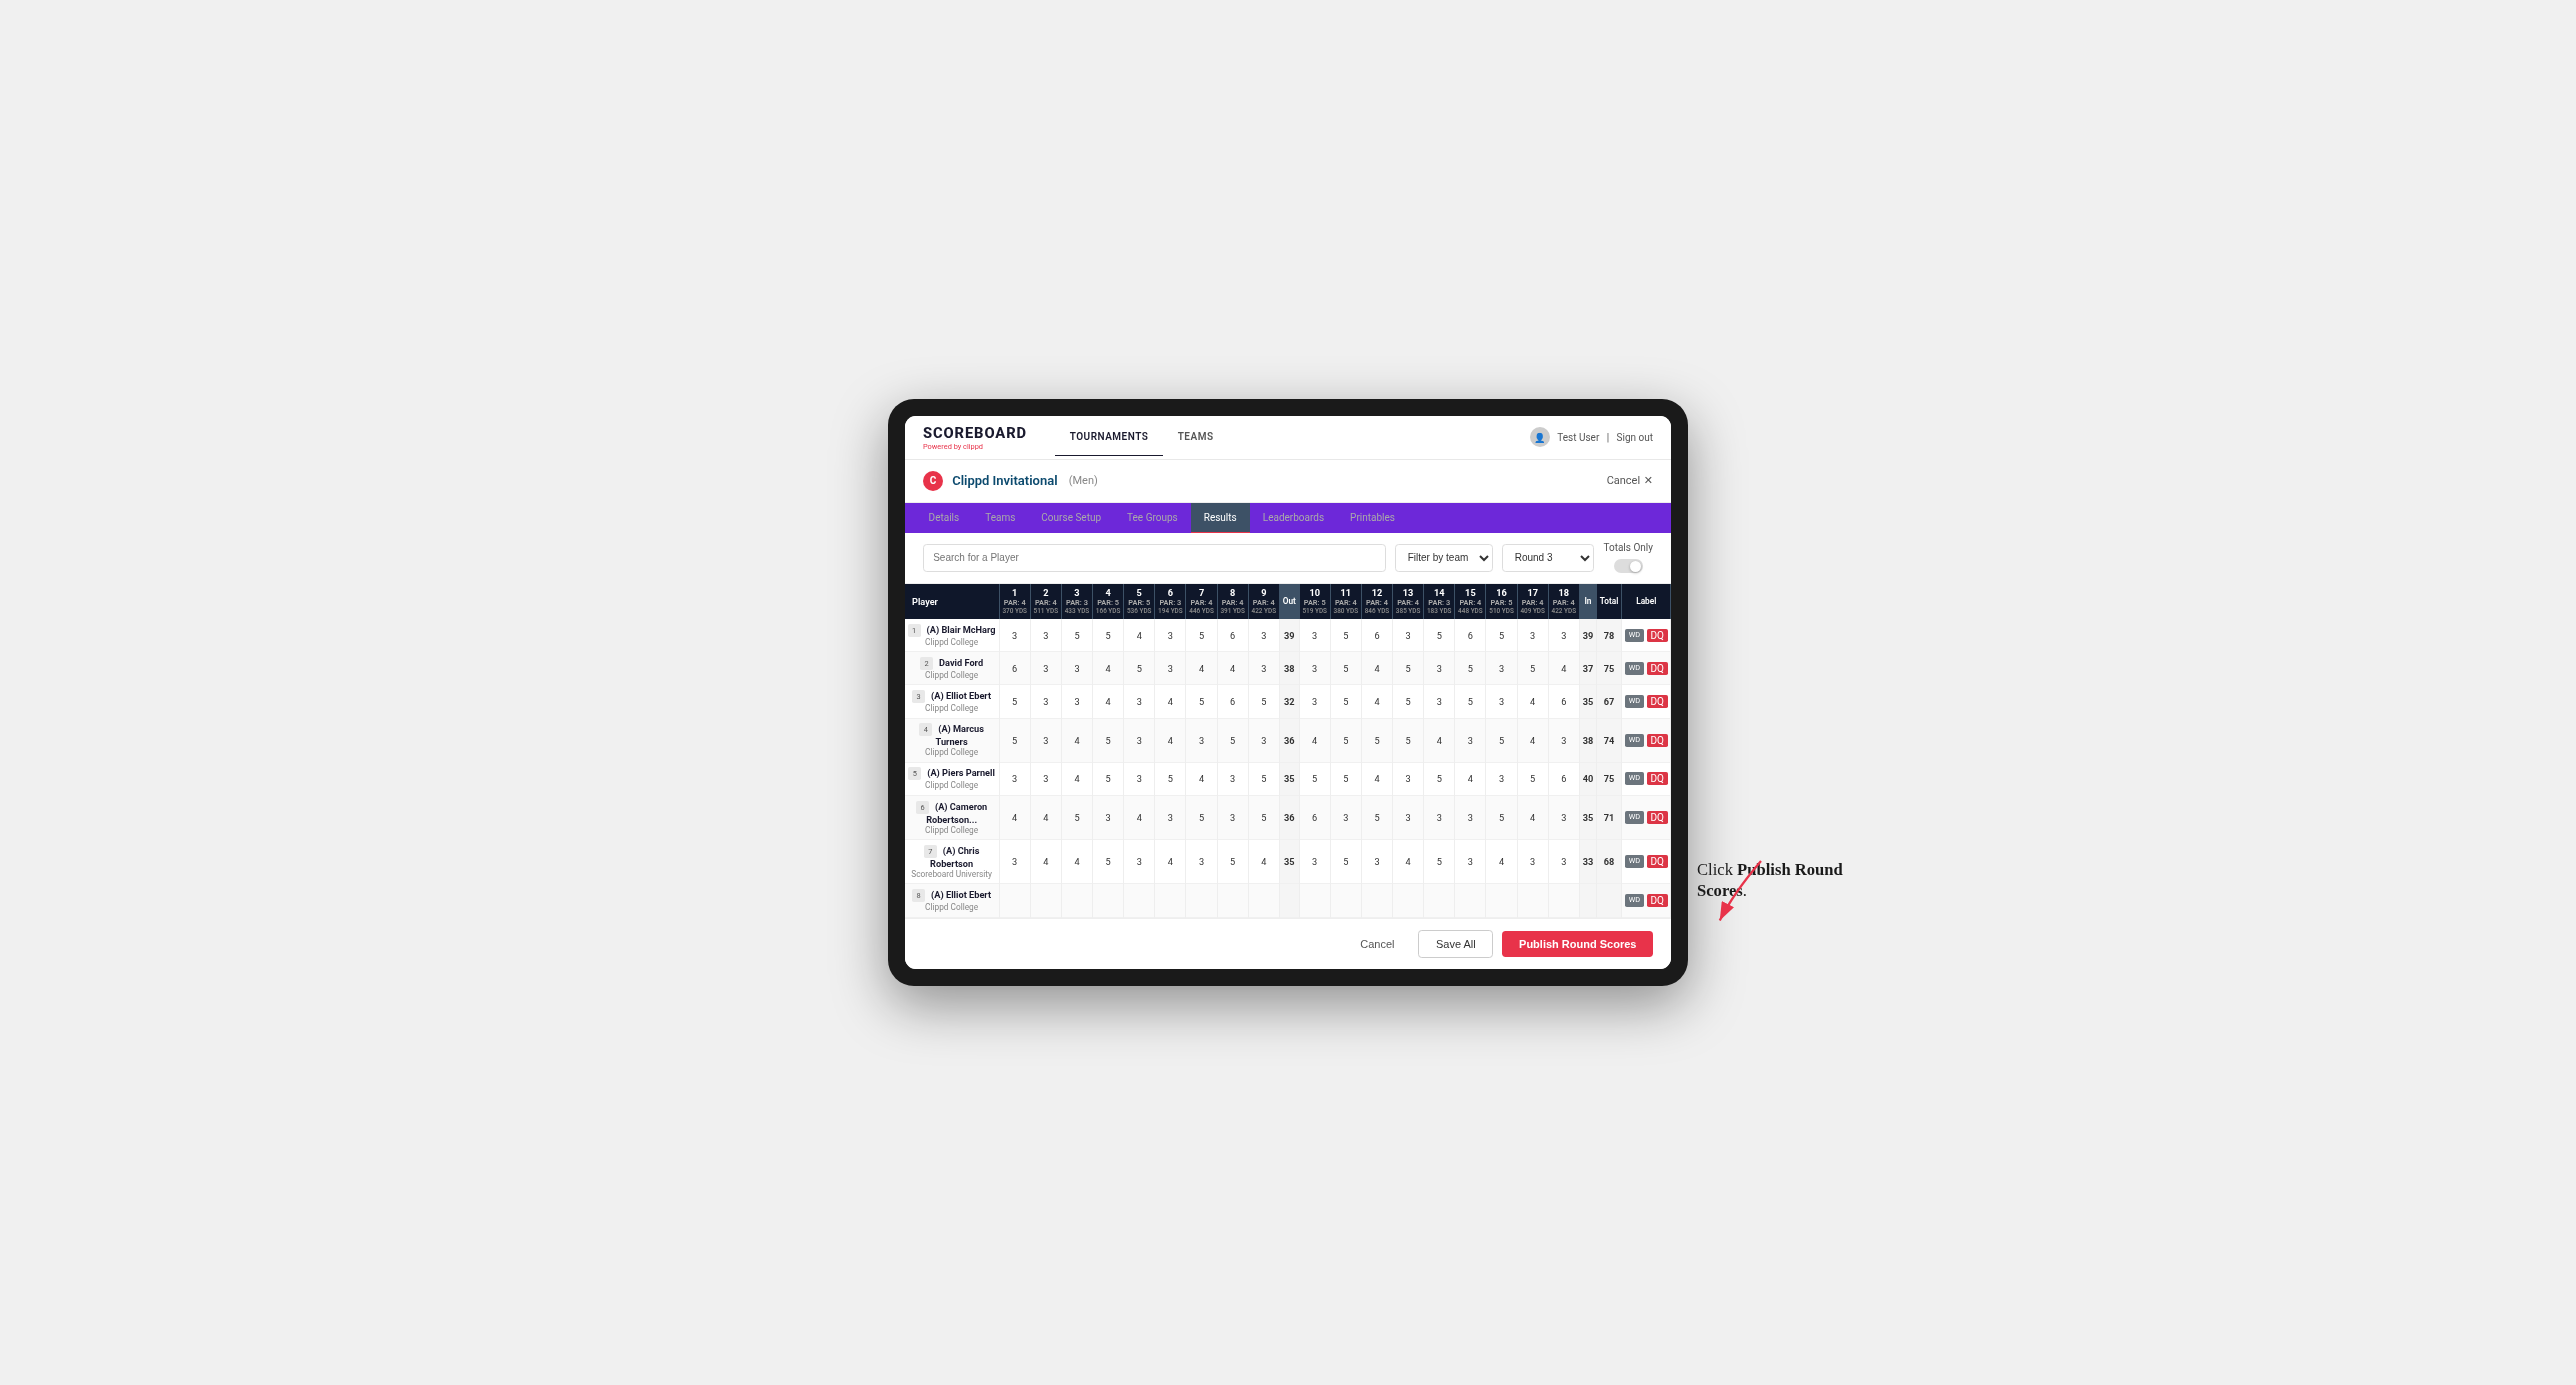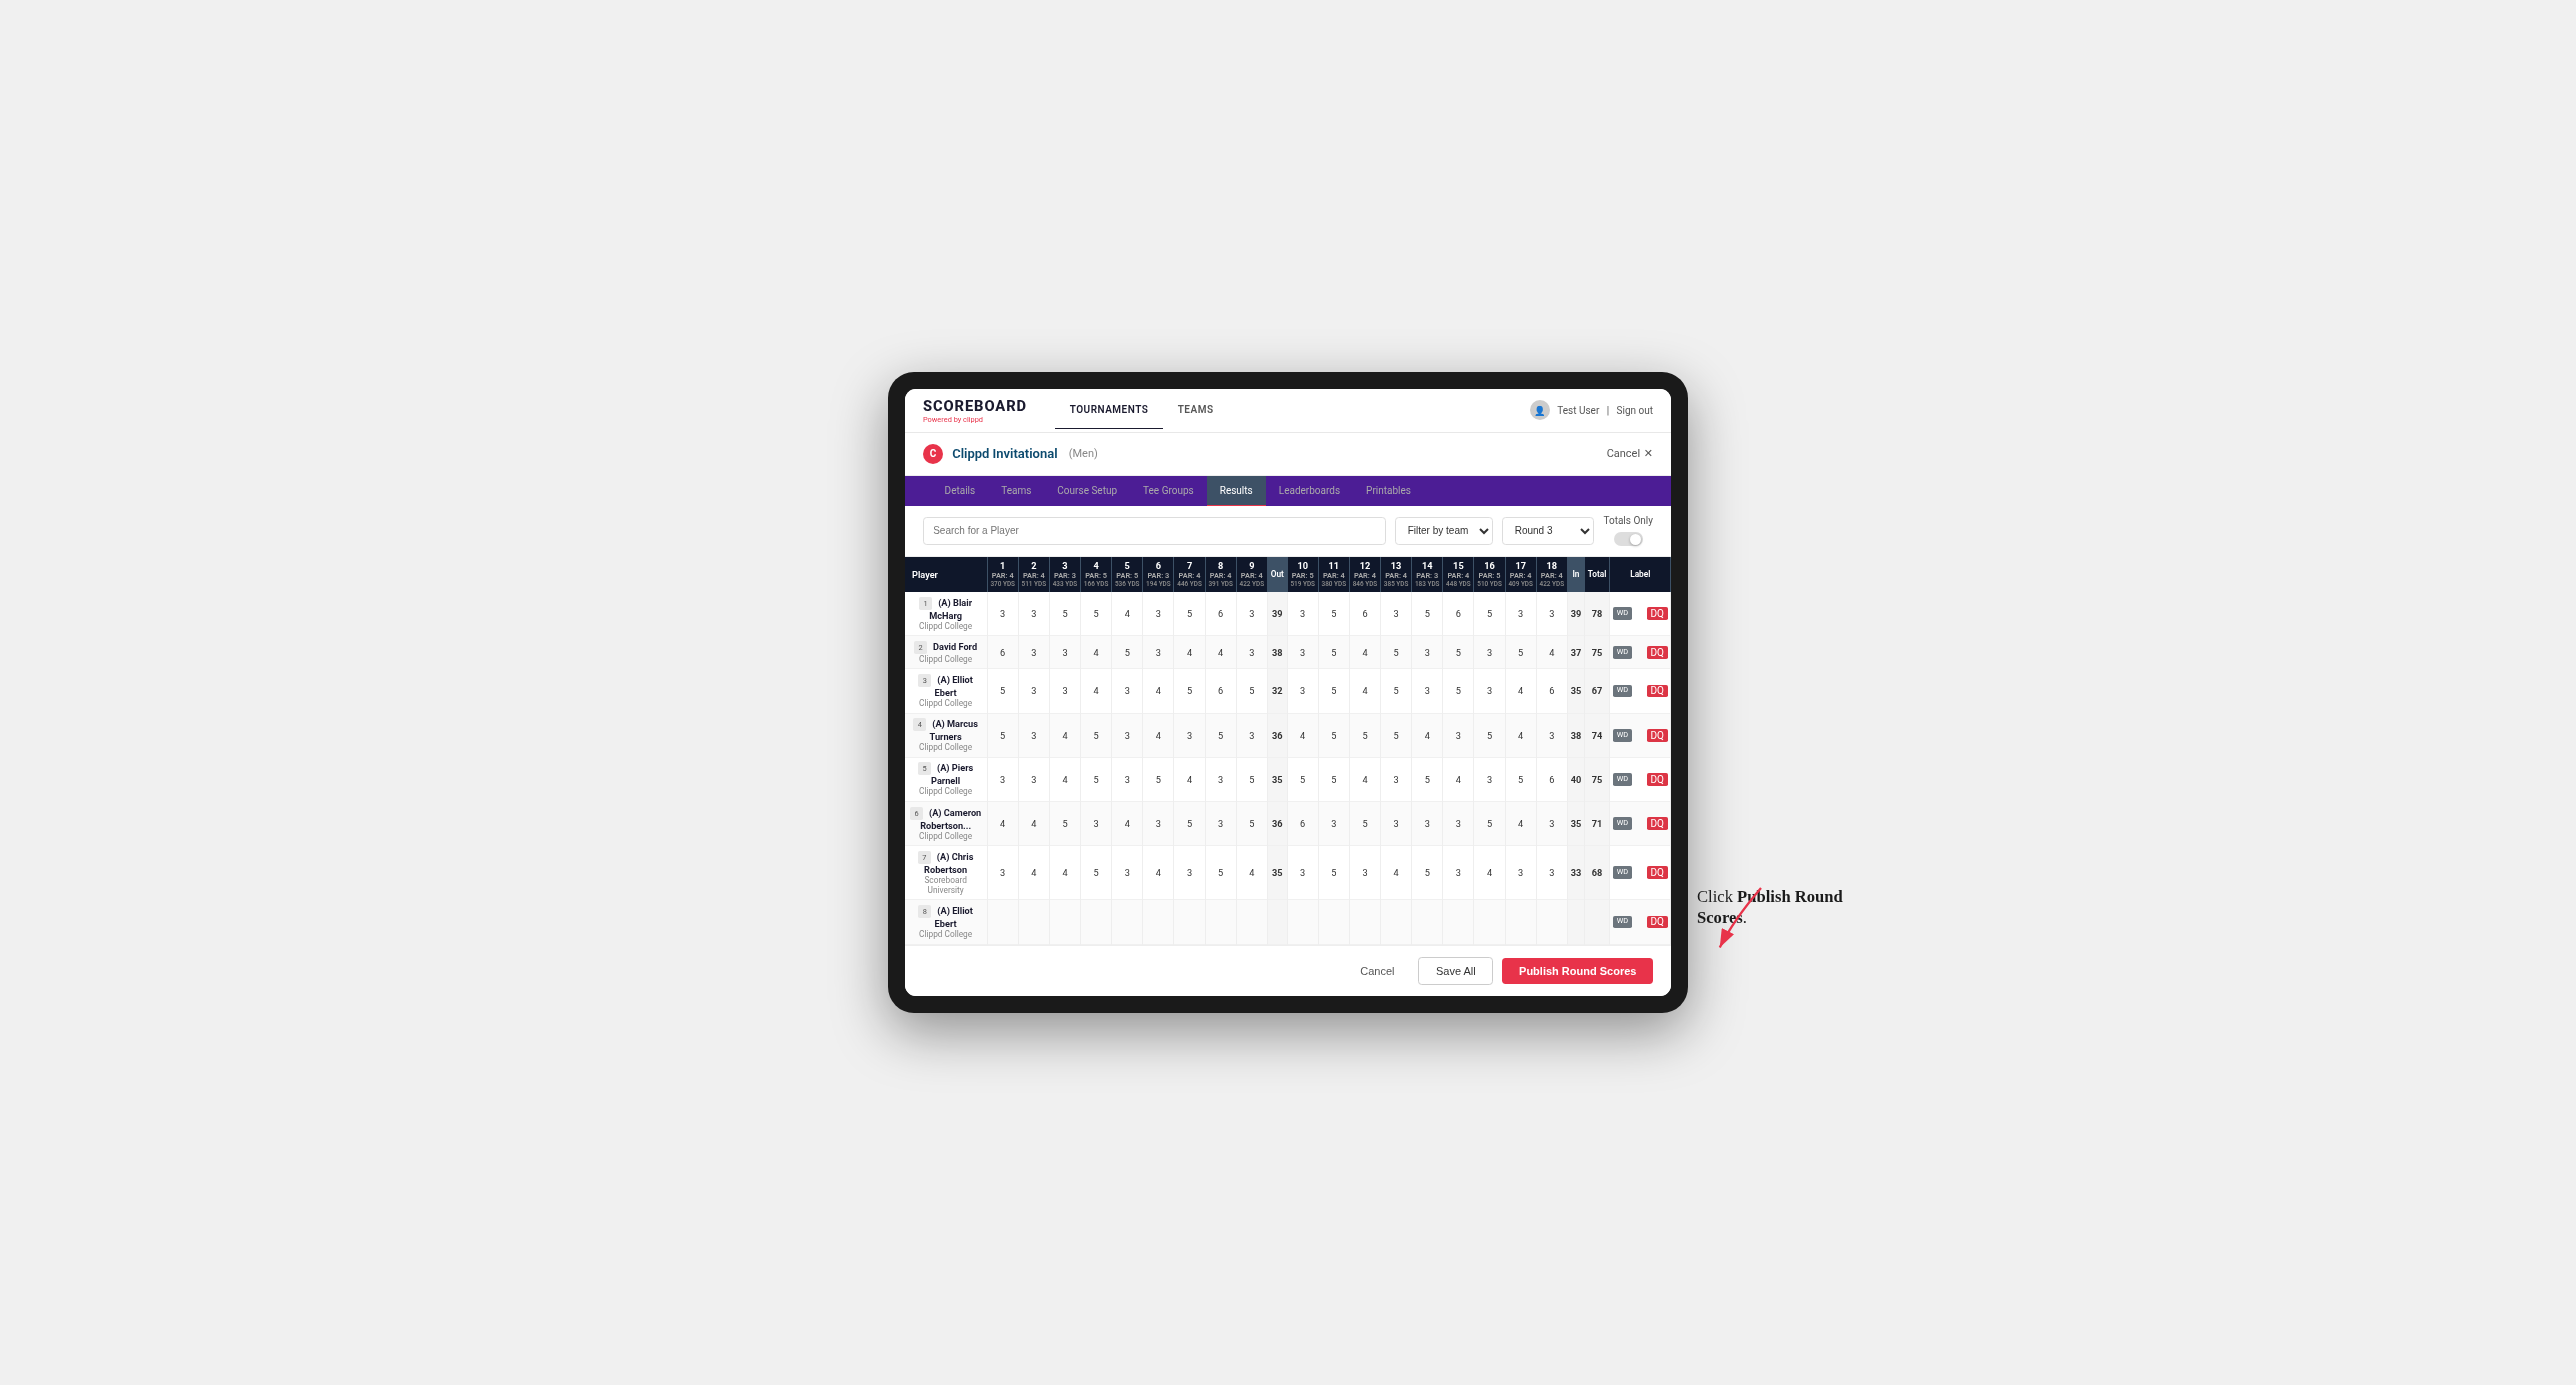--- a/index.html
+++ b/index.html
@@ -143,23 +143,23 @@
       font-size: 11px;
       color: #555;
       cursor: pointer;
       display: flex;
       align-items: center;
       gap: 3.7px;
     }
 
     
     .sub-nav {
-      background: #4c1d95;
-      display: flex;
-      padding: 0 27px;
+      background: #6d28d9;
+      display: flex;
+      padding: 0 11px;
     }
 
     .sub-nav-tab {
       padding: 9.2px 13px;
       font-size: 10px;
       color: #aaa;
       cursor: pointer;
       border-bottom: 1.8px solid transparent;
     }
 
@@ -337,21 +337,21 @@
     .label-dq {
       background: #dc3545;
       color: white;
       padding: 0.9px 3.7px;
       border-radius: 1.8px;
       font-size: 10px;
     }
 
     .label-cell {
       display: flex;
-      gap: 15px;
+      gap: 3px;
       justify-content: center;
     }
 
     .out-total, .in-total, .grand-total {
       background: #f5f5f5;
       font-weight: bold;
     }
 
     
     .footer-actions {

